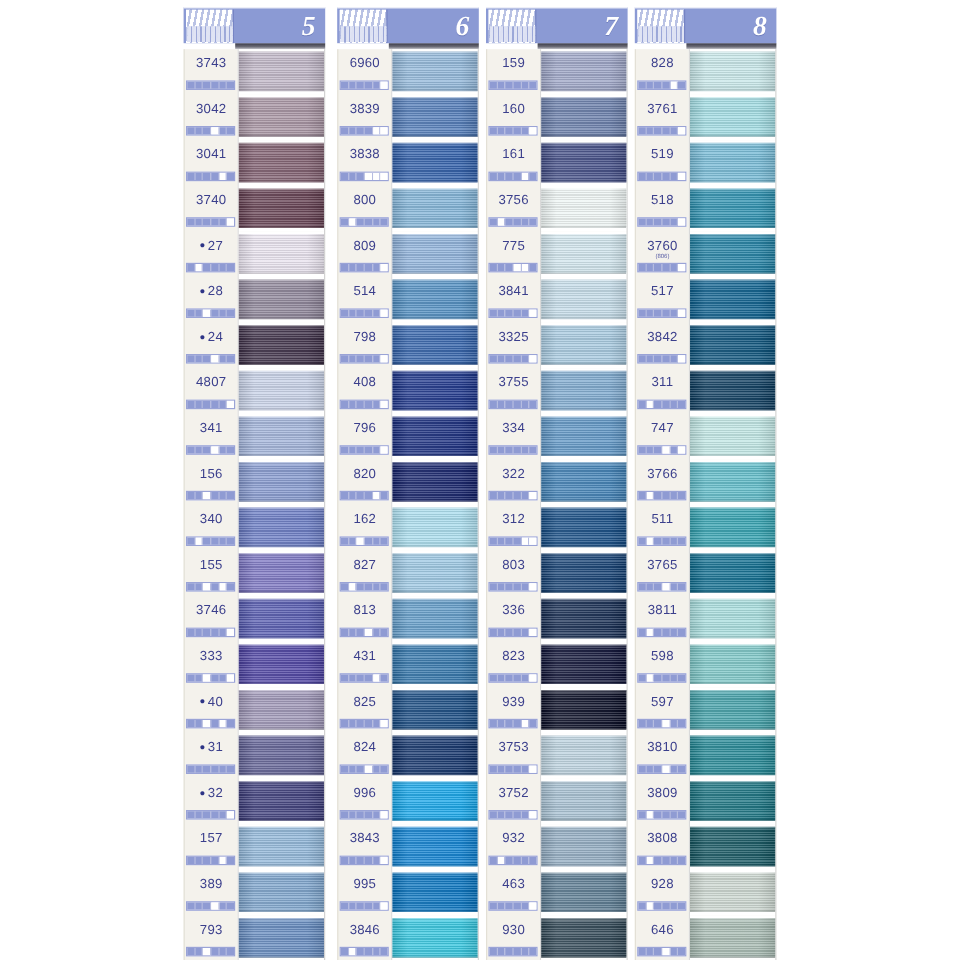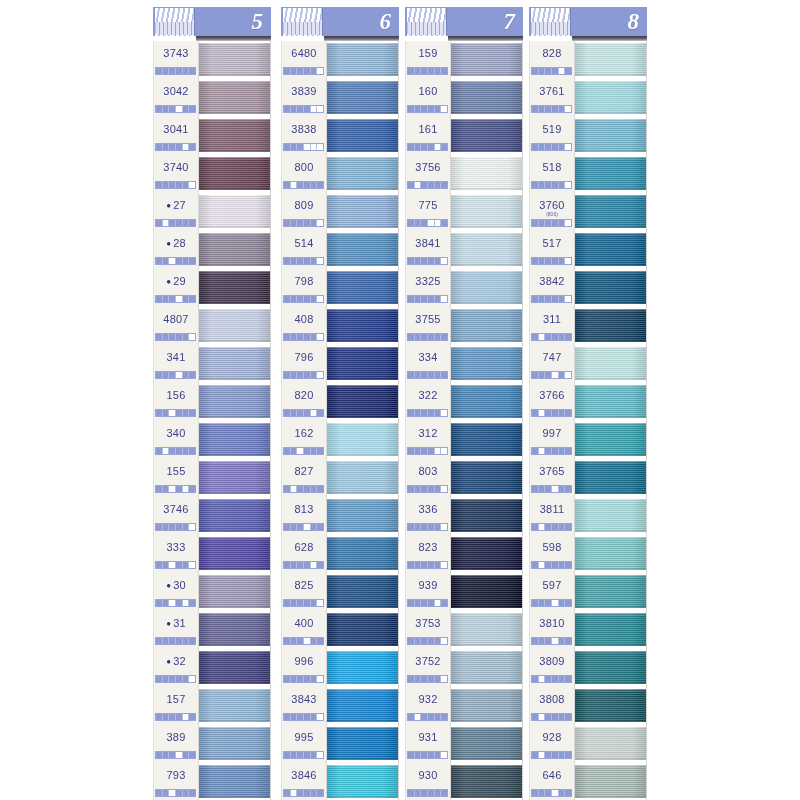--- a/index.html
+++ b/index.html
@@ -246,21 +246,21 @@
               <div class="lbl-bar">
                 <i class="on"></i>
                 <i class="on"></i>
                 <i></i>
                 <i class="on"></i>
                 <i class="on"></i>
                 <i class="on"></i>
               </div>
             </div>
             <div class="lbl">
-              <div class="lbl-num dotted">29</div>
+              <div class="lbl-num dotted">24</div>
               <div class="lbl-bar">
                 <i class="on"></i>
                 <i class="on"></i>
                 <i class="on"></i>
                 <i></i>
                 <i class="on"></i>
                 <i class="on"></i>
               </div>
             </div>
             <div class="lbl">
@@ -334,21 +334,21 @@
               <div class="lbl-bar">
                 <i class="on"></i>
                 <i class="on"></i>
                 <i></i>
                 <i class="on"></i>
                 <i class="on"></i>
                 <i></i>
               </div>
             </div>
             <div class="lbl">
-              <div class="lbl-num dotted">30</div>
+              <div class="lbl-num dotted">40</div>
               <div class="lbl-bar">
                 <i class="on"></i>
                 <i class="on"></i>
                 <i></i>
                 <i class="on"></i>
                 <i></i>
                 <i class="on"></i>
               </div>
             </div>
             <div class="lbl">
@@ -475,21 +475,21 @@
     <div class="col" style="left: 281px;">
       <div class="col-inner">
         <div class="col-head">
           <div class="head-skein"></div>
           <div class="head-num">6</div>
         </div>
         <div class="head-shadow"></div>
         <div class="col-body" style="height: 842px;">
           <div class="label-strip" style="height: 842px;">
             <div class="lbl">
-              <div class="lbl-num">6480</div>
+              <div class="lbl-num">6960</div>
               <div class="lbl-bar">
                 <i class="on"></i>
                 <i class="on"></i>
                 <i class="on"></i>
                 <i class="on"></i>
                 <i class="on"></i>
                 <i></i>
               </div>
             </div>
             <div class="lbl">
@@ -618,21 +618,21 @@
               <div class="lbl-bar">
                 <i class="on"></i>
                 <i class="on"></i>
                 <i class="on"></i>
                 <i></i>
                 <i class="on"></i>
                 <i class="on"></i>
               </div>
             </div>
             <div class="lbl">
-              <div class="lbl-num">628</div>
+              <div class="lbl-num">431</div>
               <div class="lbl-bar">
                 <i class="on"></i>
                 <i class="on"></i>
                 <i class="on"></i>
                 <i class="on"></i>
                 <i></i>
                 <i class="on"></i>
               </div>
             </div>
             <div class="lbl">
@@ -640,21 +640,21 @@
               <div class="lbl-bar">
                 <i class="on"></i>
                 <i class="on"></i>
                 <i class="on"></i>
                 <i class="on"></i>
                 <i class="on"></i>
                 <i></i>
               </div>
             </div>
             <div class="lbl">
-              <div class="lbl-num">400</div>
+              <div class="lbl-num">824</div>
               <div class="lbl-bar">
                 <i class="on"></i>
                 <i class="on"></i>
                 <i class="on"></i>
                 <i></i>
                 <i class="on"></i>
                 <i class="on"></i>
               </div>
             </div>
             <div class="lbl">
@@ -968,21 +968,21 @@
               <div class="lbl-bar">
                 <i class="on"></i>
                 <i></i>
                 <i class="on"></i>
                 <i class="on"></i>
                 <i class="on"></i>
                 <i class="on"></i>
               </div>
             </div>
             <div class="lbl">
-              <div class="lbl-num">931</div>
+              <div class="lbl-num">463</div>
               <div class="lbl-bar">
                 <i class="on"></i>
                 <i class="on"></i>
                 <i class="on"></i>
                 <i class="on"></i>
                 <i class="on"></i>
                 <i></i>
               </div>
             </div>
             <div class="lbl">
@@ -1176,21 +1176,21 @@
               <div class="lbl-bar">
                 <i class="on"></i>
                 <i></i>
                 <i class="on"></i>
                 <i class="on"></i>
                 <i class="on"></i>
                 <i class="on"></i>
               </div>
             </div>
             <div class="lbl">
-              <div class="lbl-num">997</div>
+              <div class="lbl-num">511</div>
               <div class="lbl-bar">
                 <i class="on"></i>
                 <i></i>
                 <i class="on"></i>
                 <i class="on"></i>
                 <i class="on"></i>
                 <i class="on"></i>
               </div>
             </div>
             <div class="lbl">

